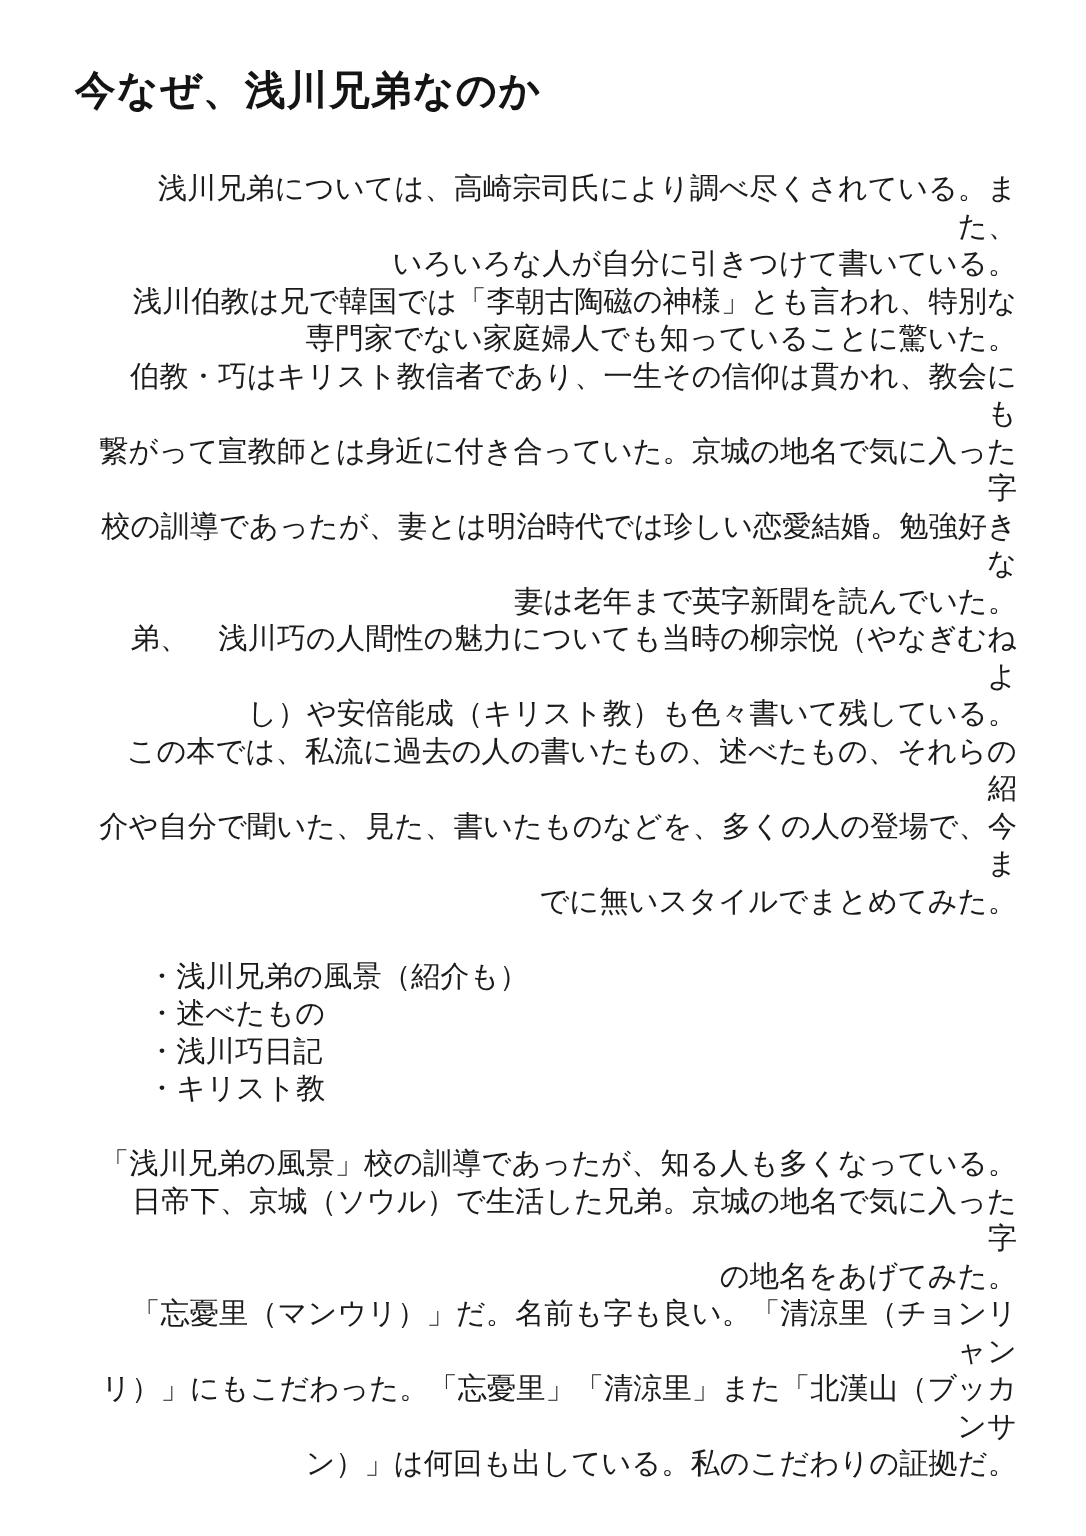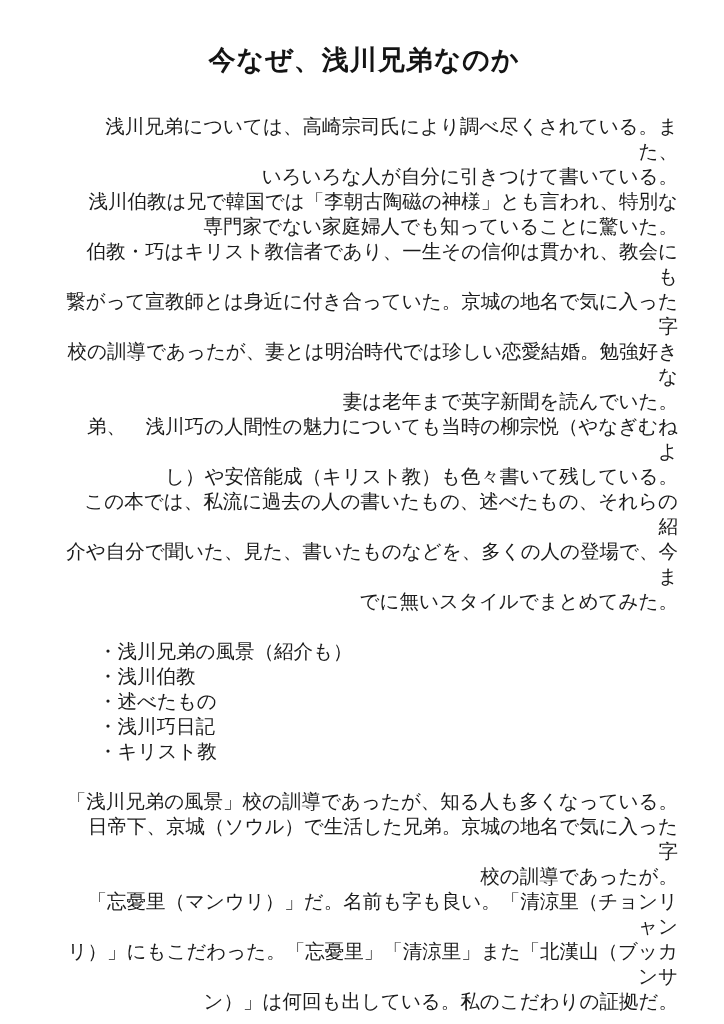--- a/index.html
+++ b/index.html
@@ -18,21 +18,20 @@
     box-sizing: border-box;
     width: 724px;
     height: 1024px;
     padding: 42px 46px 0 50px;
     background: #ffffff;
   }
   .title {
     margin: 0;
     font-size: 27px;
     font-weight: 700;
-    text-align: center;
     letter-spacing: 1px;
     color: #141414;
   }
   .content {
     margin-top: 36px;
     font-size: 19.5px;
     line-height: 25px;
   }
   .para {
     margin: 0;
@@ -66,27 +65,26 @@
 校の訓導であったが、妻とは明治時代では珍しい恋愛結婚。勉強好きな
 妻は老年まで英字新聞を読んでいた。</p>
     <p class="para">　弟、　浅川巧の人間性の魅力についても当時の柳宗悦（やなぎむねよ
 し）や安倍能成（キリスト教）も色々書いて残している。</p>
     <p class="para">　この本では、私流に過去の人の書いたもの、述べたもの、それらの紹
 介や自分で聞いた、見た、書いたものなどを、多くの人の登場で、今ま
 でに無いスタイルでまとめてみた。</p>
 
     <div class="toc">
         <div class="list-item"><span class="bullet">・</span><span>浅川兄弟の風景（紹介も）</span></div>
-        <div class="list-item"><span class="bullet">・</span><span>浅川伯教</span></div>
         <div class="list-item"><span class="bullet">・</span><span>述べたもの</span></div>
         <div class="list-item"><span class="bullet">・</span><span>浅川巧日記</span></div>
         <div class="list-item"><span class="bullet">・</span><span>キリスト教</span></div>
       </div>
 
     <p class="para">「浅川兄弟の風景」校の訓導であったが、知る人も多くなっている。</p>
     <p class="para">　日帝下、京城（ソウル）で生活した兄弟。京城の地名で気に入った字
-校の訓導であったが。</p>
+の地名をあげてみた。</p>
     <p class="para">　「忘憂里（マンウリ）」だ。名前も字も良い。「清涼里（チョンリャン
 リ）」にもこだわった。「忘憂里」「清涼里」また「北漢山（ブッカンサ
 ン）」は何回も出している。私のこだわりの証拠だ。</p>
 
   </div>
 </div>
 
 </body></html>

